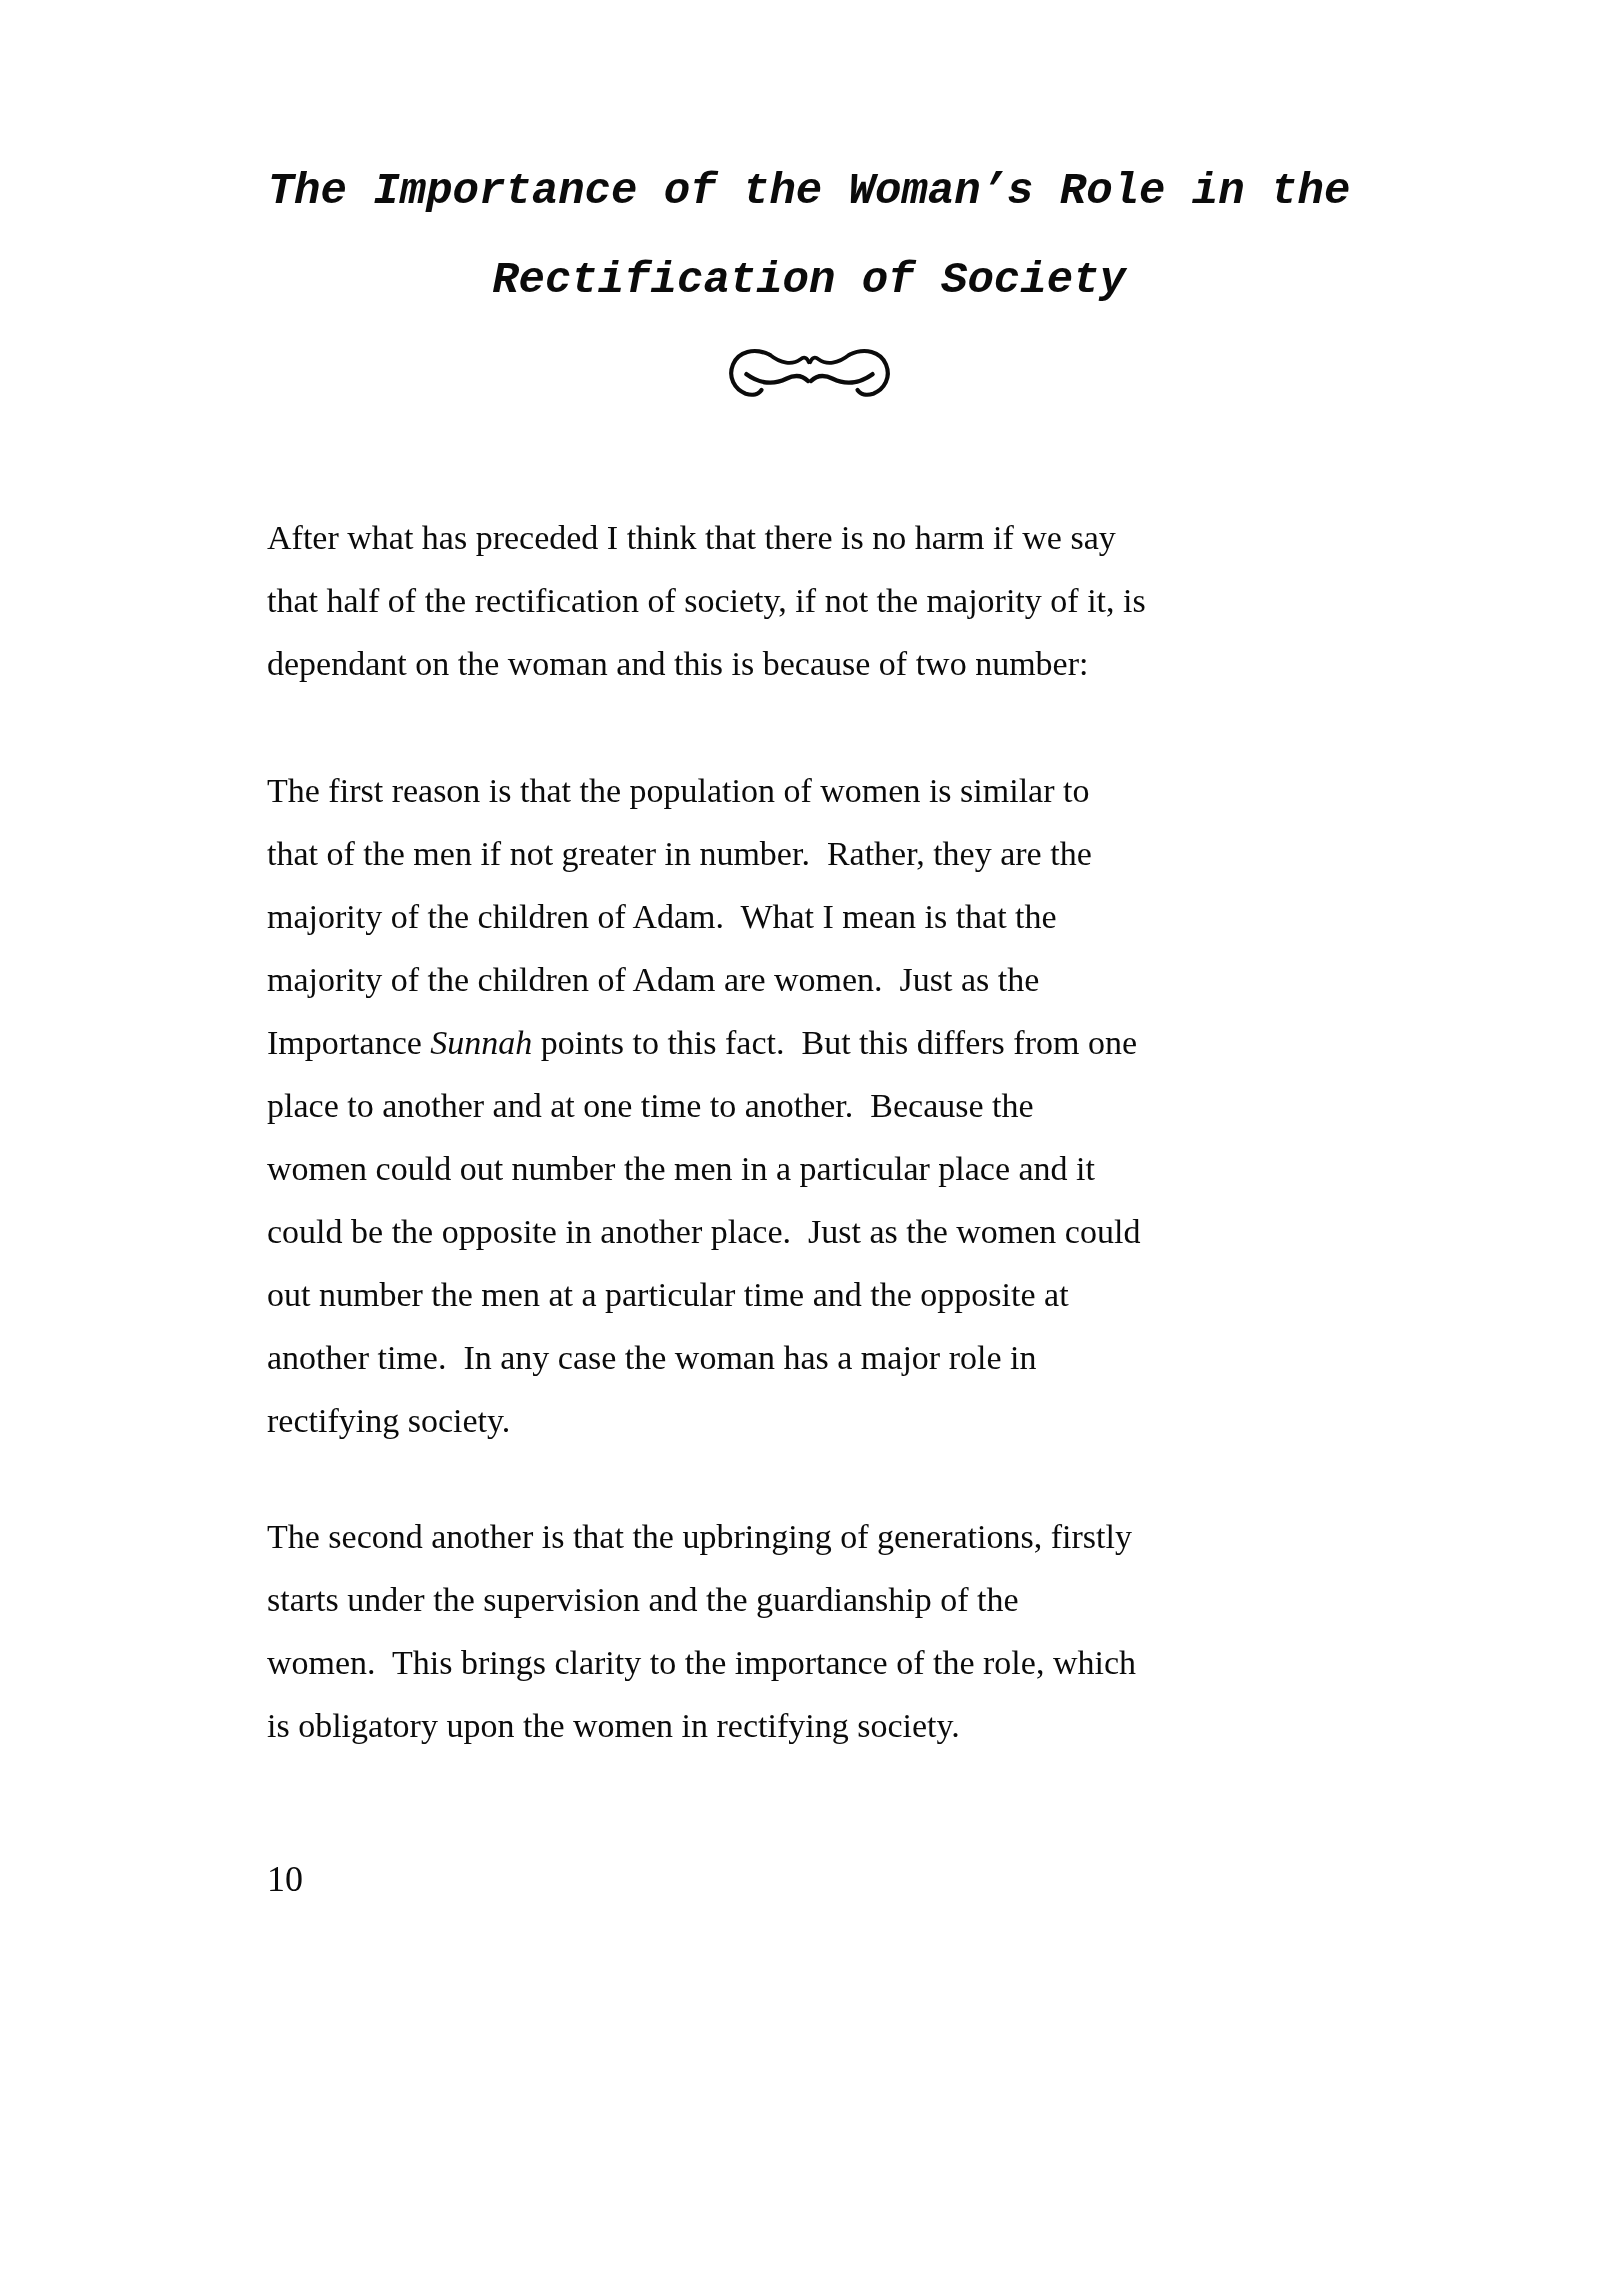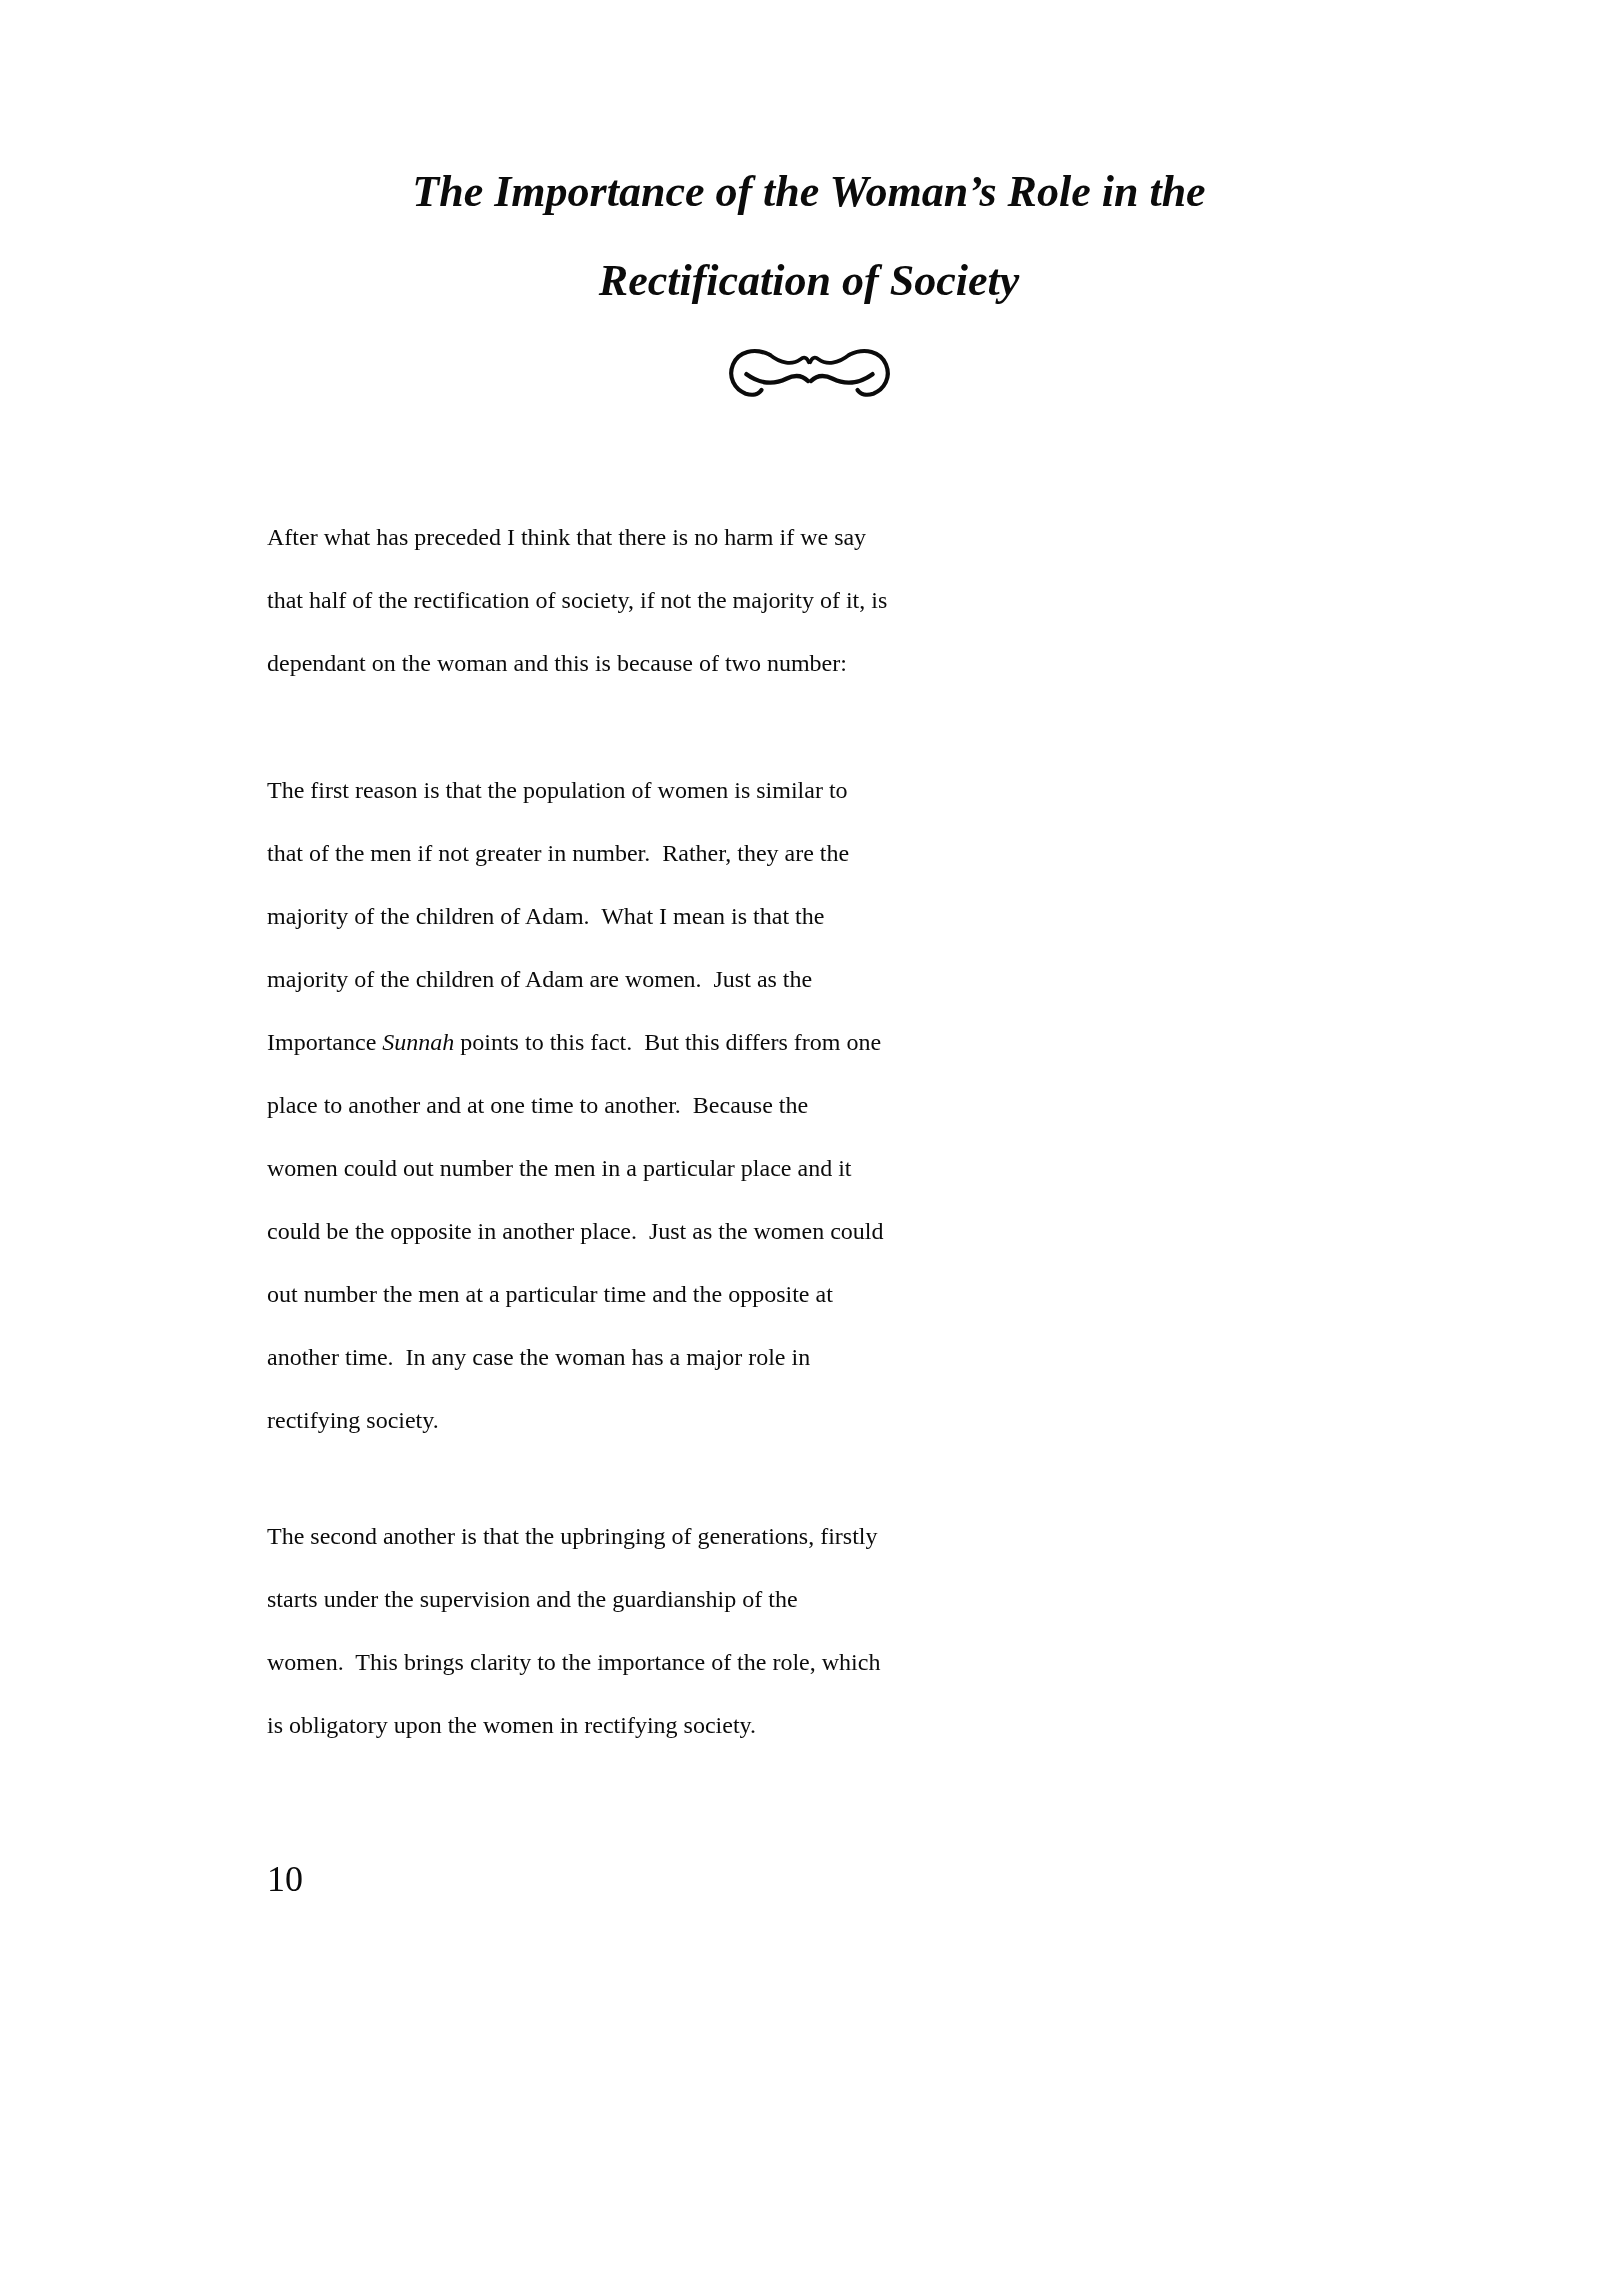--- a/index.html
+++ b/index.html
@@ -22,39 +22,40 @@
     margin-left: 267px;
   }
   .chapter-title {
     margin: 0;
     padding-top: 147px;
     text-align: center;
     font-style: italic;
     font-weight: bold;
     font-size: 44px;
     letter-spacing: 0px;
+    font-family: Liberation Mono, monospace;
   }
   .title-line {
     display: block;
     line-height: 89px;
     white-space: pre-wrap;
   }
   .ornament {
     margin-top: 20px;
     height: 56px;
     text-align: center;
   }
   .ornament svg {
     display: inline-block;
     height: 54px;
     width: 169px;
   }
   .body-text {
     margin-top: 105px;
-    font-size: 24px;
+    font-size: 34px;
   }
   p.para {
     margin: 0;
     padding: 0;
   }
   p.para-2 { margin-top: 64px; }
   p.para-3 { margin-top: 53px; }
   .line {
     display: block;
     line-height: 63px;

